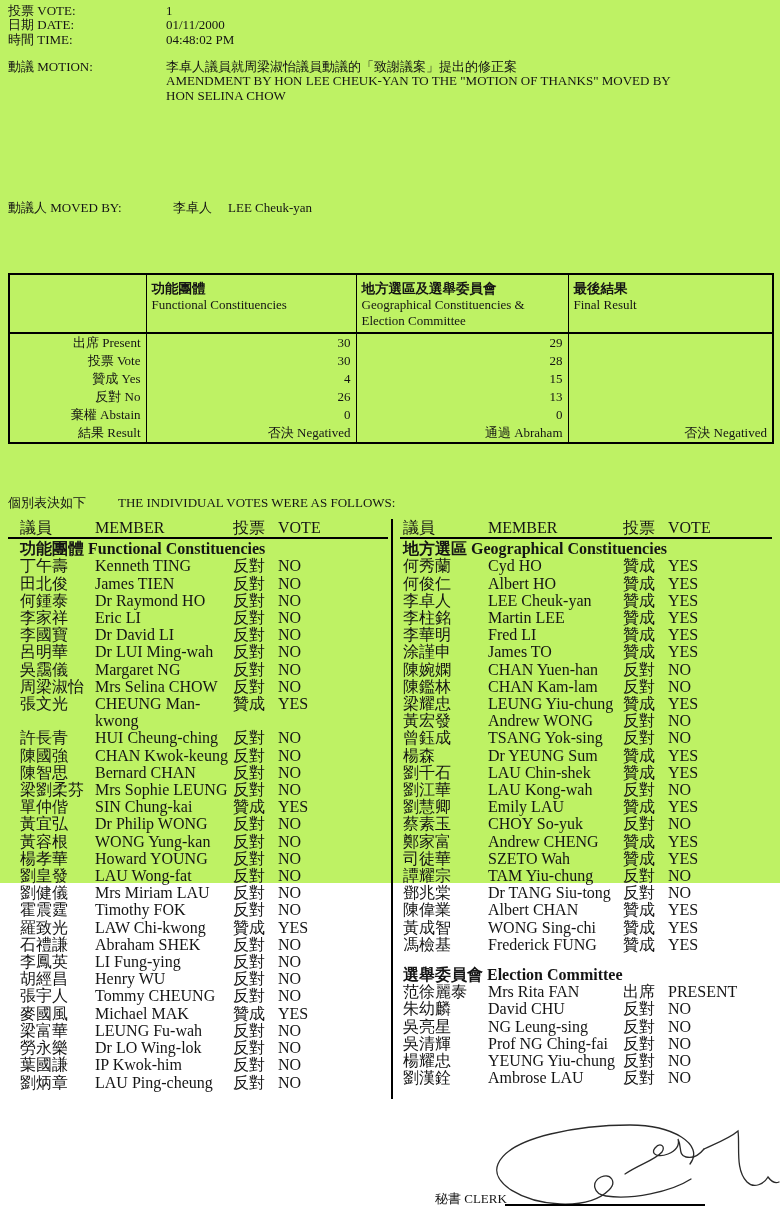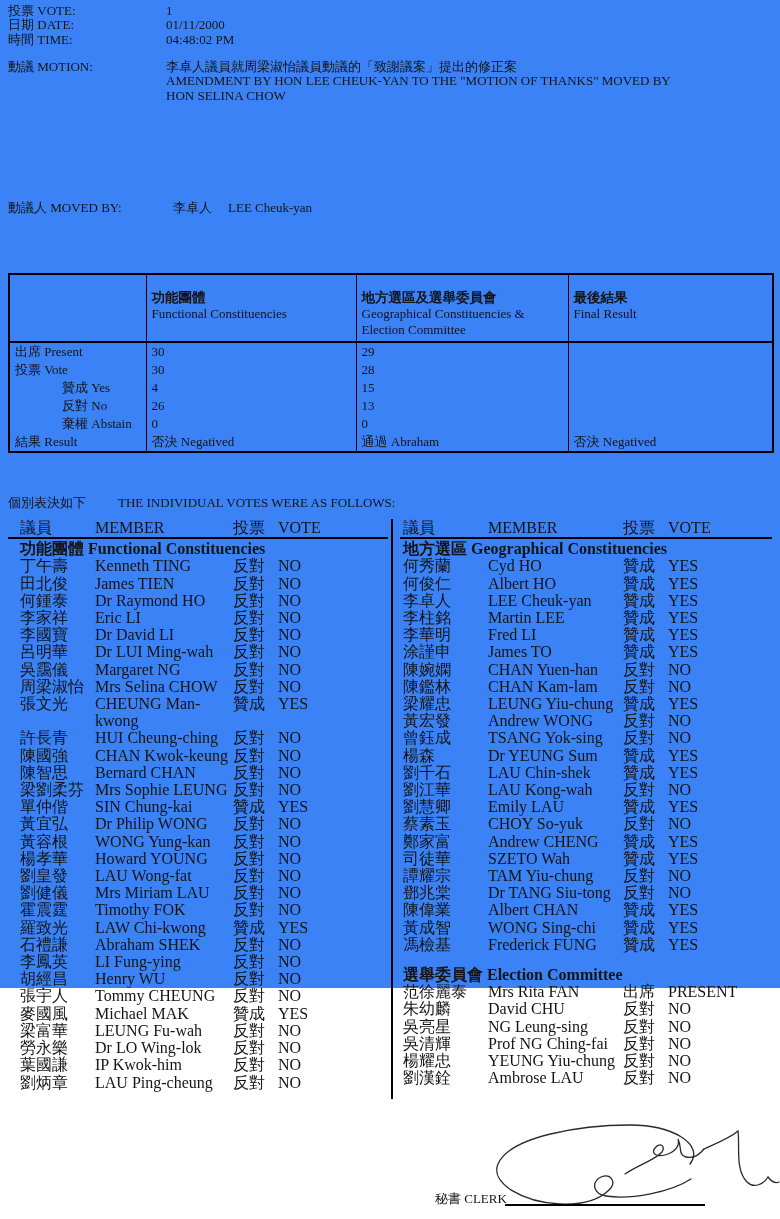--- a/index.html
+++ b/index.html
@@ -1,44 +1,44 @@
 <!DOCTYPE html>
 <html><head>
 <meta charset="utf-8">
 <style>
   html,body{margin:0;padding:0;background:#fff;}
   body{width:780px;height:1219px;overflow:hidden;}
   .page{
-    position:relative;width:780px;height:988px;background:#3b82f6;color:#141414;
+    position:relative;width:780px;height:883px;background:#bef264;color:#141414;
     font-family:"Liberation Serif","DejaVu Serif",serif;font-size:13px;
   }
   
   .hdr{position:absolute;top:4px;left:8px;line-height:14.4px;}
   .hrow{display:flex;}
   .hlabel{width:158px;flex:0 0 158px;}
   .motion{position:absolute;top:60px;left:8px;display:flex;line-height:14.4px;}
   .motion .hlabel{width:158px;flex:0 0 158px;}
   .mline{display:block;}
   .movedby{position:absolute;top:200px;left:8px;display:flex;line-height:15px;}
   .movedby .hlabel{width:165px;flex:0 0 165px;}
   .mven{margin-left:16px;}
   
   table.summary{
     position:absolute;top:273px;left:8px;width:764px;
     border-collapse:collapse;border:2px solid #000;table-layout:fixed;
   }
   .summary th{
     border:1px solid #000;border-bottom:2px solid #000;border-top:2px solid #000;
-    text-align:left;vertical-align:top;padding:15px 5px 4px 5px;font-weight:normal;height:46px;
+    text-align:left;vertical-align:top;padding:6px 5px 4px 5px;font-weight:normal;height:46px;
   }
   .summary th .cn{font-weight:bold;font-size:13.5px;display:block;line-height:16px;}
   .summary th .en{display:block;line-height:15.5px;}
   .summary td{
     border-left:1px solid #000;border-right:1px solid #000;
-    padding:0 5px;height:18px;line-height:18px;vertical-align:top;white-space:nowrap;
+    padding:0 5px;height:18px;line-height:18px;vertical-align:top;white-space:nowrap;text-align:right;
   }
   .summary tr.indent td.rlabel{padding-left:52px;}
   
   .intro{position:absolute;top:495px;left:8px;line-height:15px;}
   .intro-en{position:absolute;left:110px;top:0;white-space:nowrap;}
   .mcol{position:absolute;top:519px;line-height:17.2px;font-size:16px;box-sizing:border-box;}
   .mcol.left{left:8px;width:380px;padding-left:12px;}
   .mcol.right{left:400px;width:372px;padding-left:3px;}
   .mhead,.mrow{display:grid;grid-template-columns:75px 138px 45px auto;align-items:baseline;}
   .mcol.right .mhead,.mcol.right .mrow{grid-template-columns:85px 135px 45px auto;}

